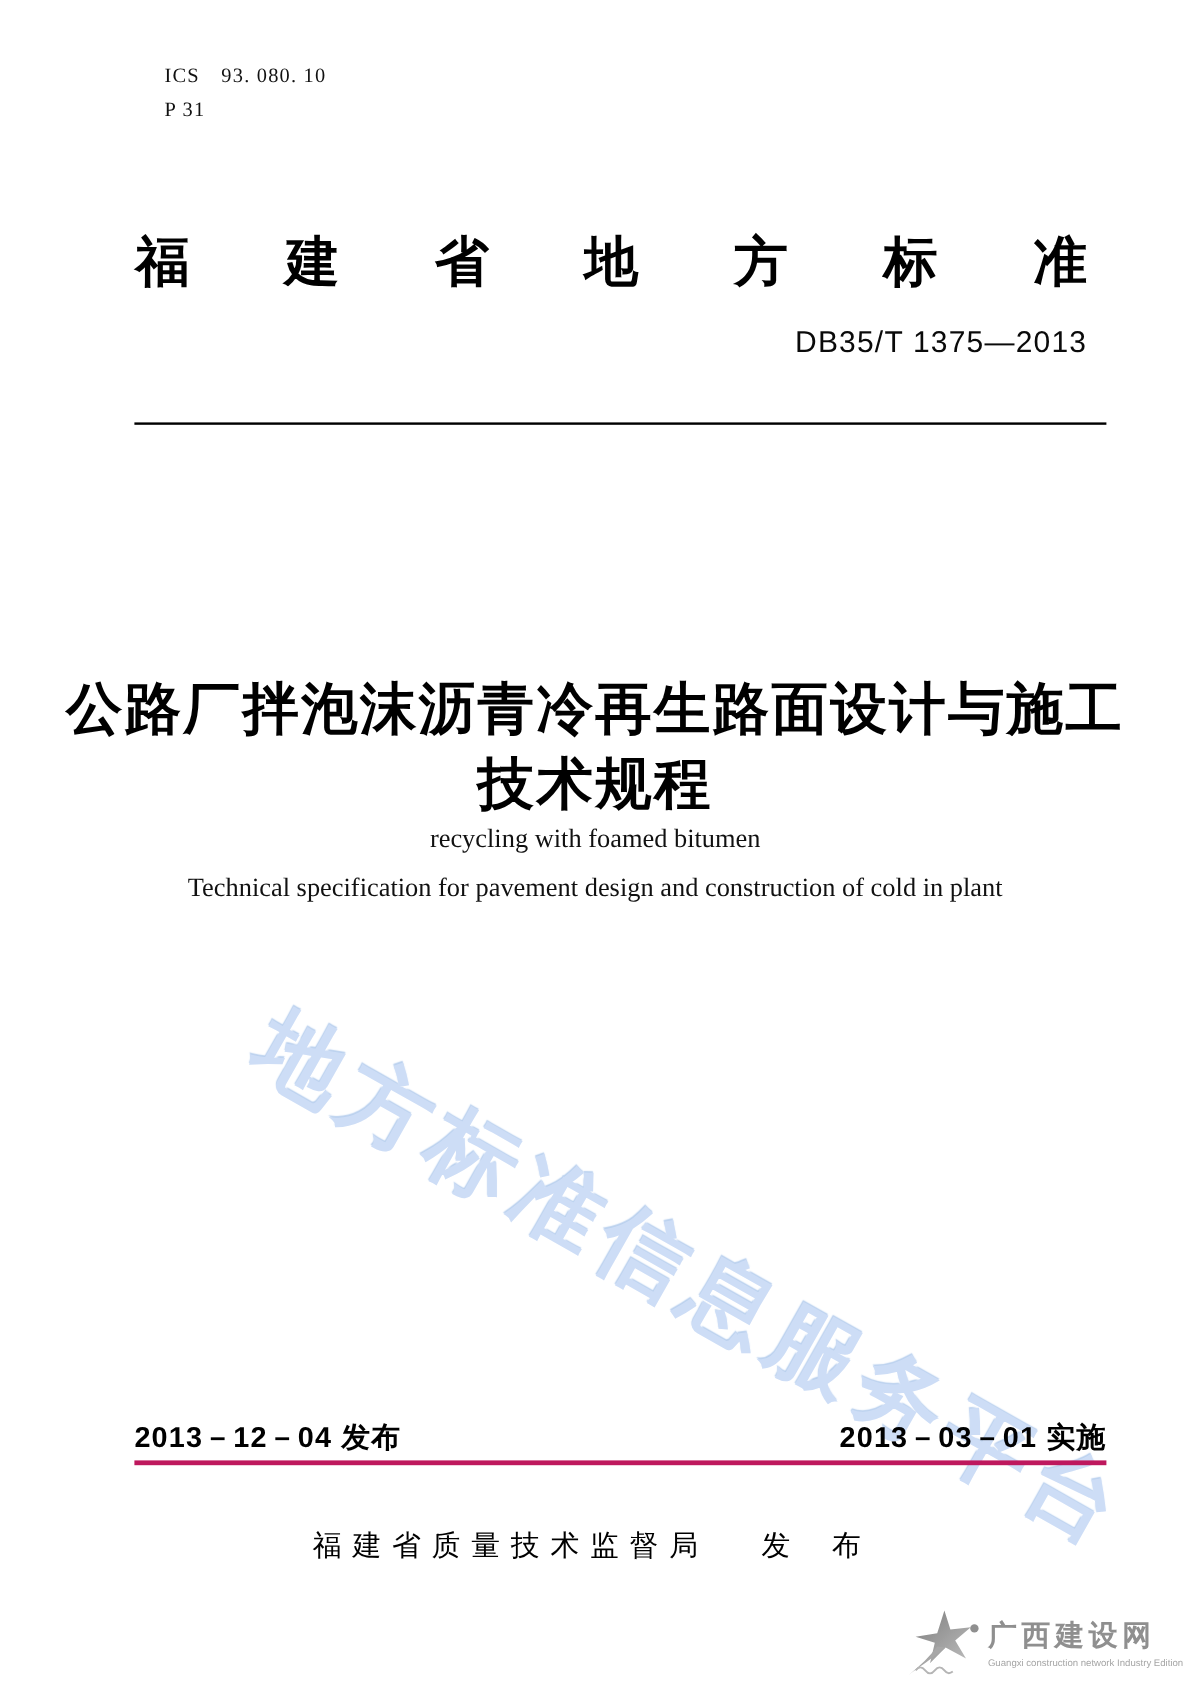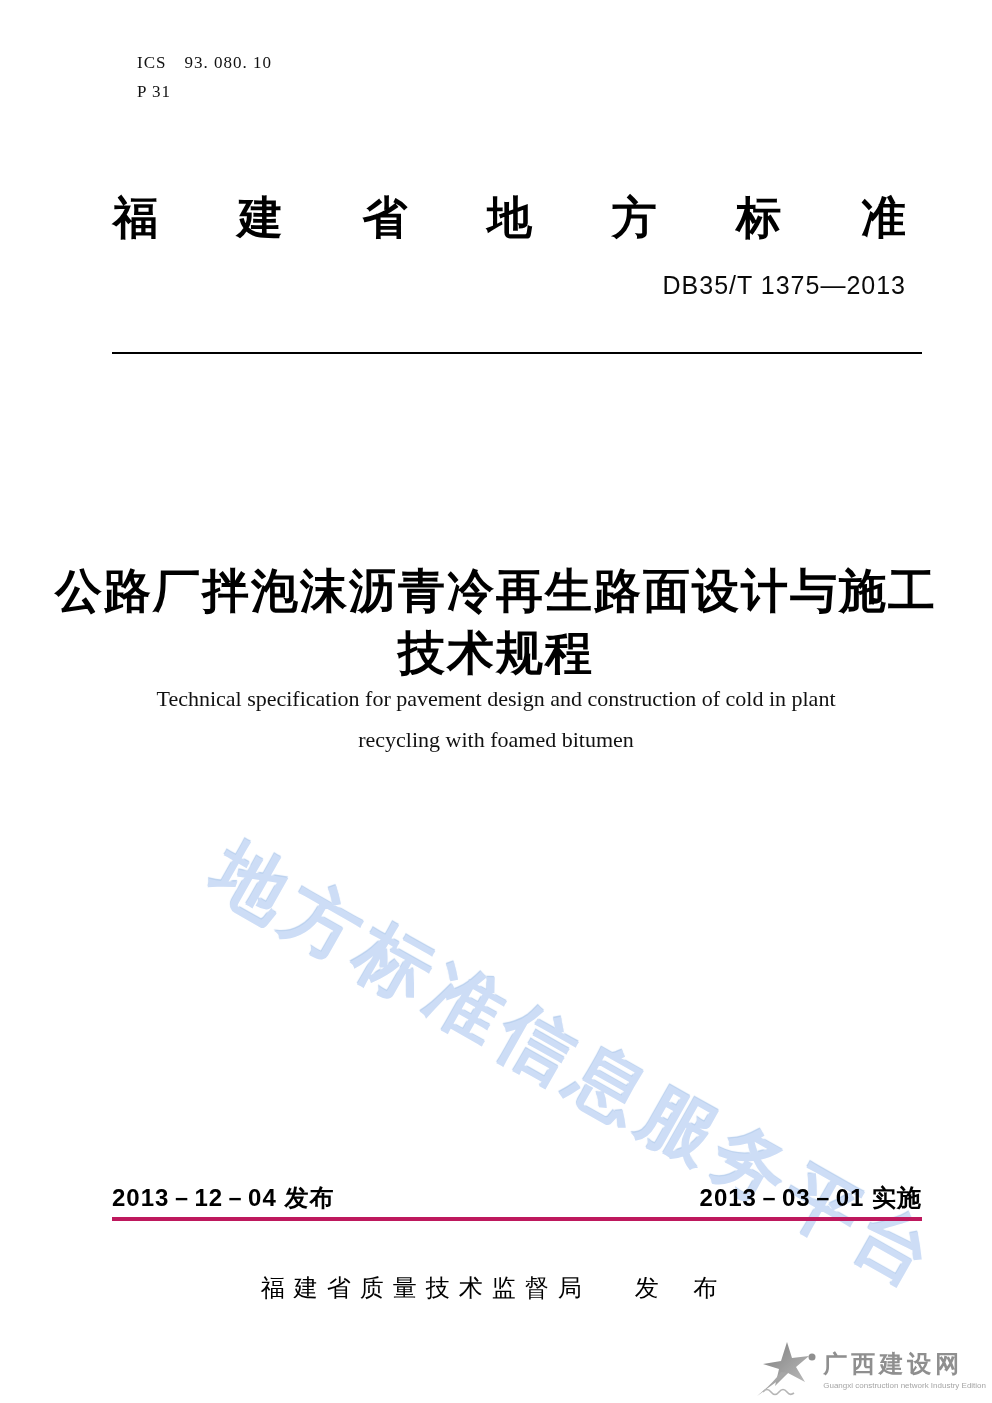--- a/index.html
+++ b/index.html
@@ -114,22 +114,22 @@
   <div class="std-number">DB35/T 1375—2013</div>
 
   <div class="top-rule"></div>
 
   <div class="title-cn">
     <div>公路厂拌泡沫沥青冷再生路面设计与施工</div>
     <div>技术规程</div>
   </div>
 
   <div class="title-en">
+    <div>recycling with foamed bitumen</div>
     <div>Technical specification for pavement design and construction of cold in plant</div>
-    <div>recycling with foamed bitumen</div>
   </div>
 
   <div class="watermark">地方标准信息服务平台</div>
 
   <div class="date-row">
     <span>2013－12－04 发布</span>
     <span>2013－03－01 实施</span>
   </div>
 
   <div class="publisher-row">

